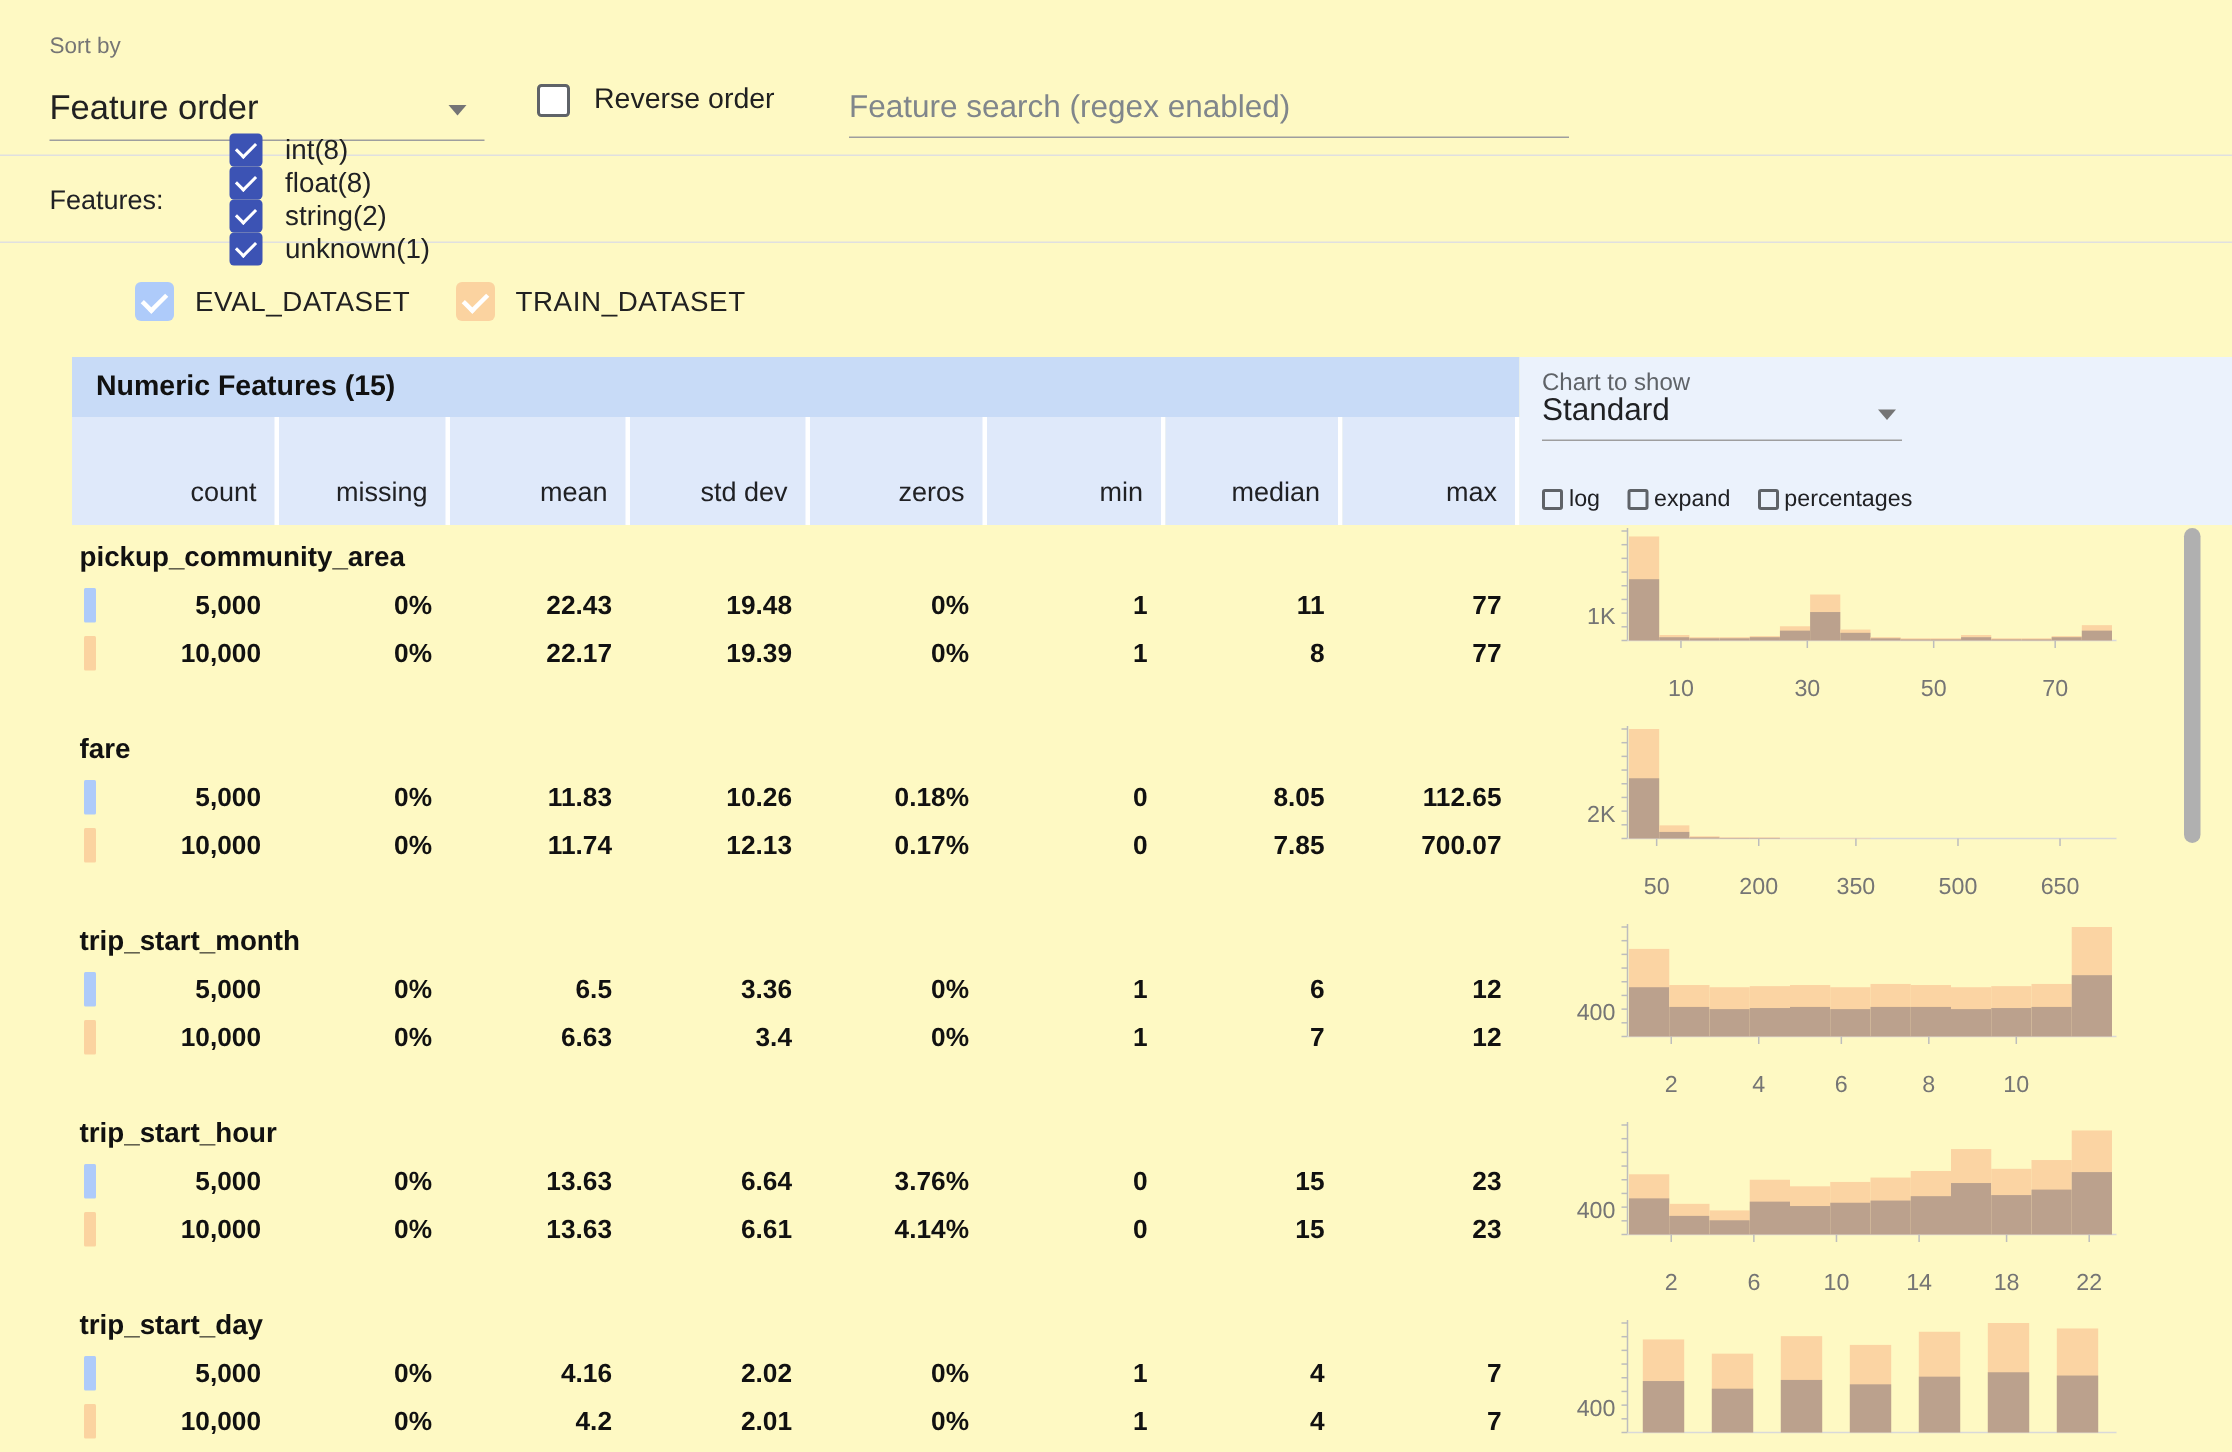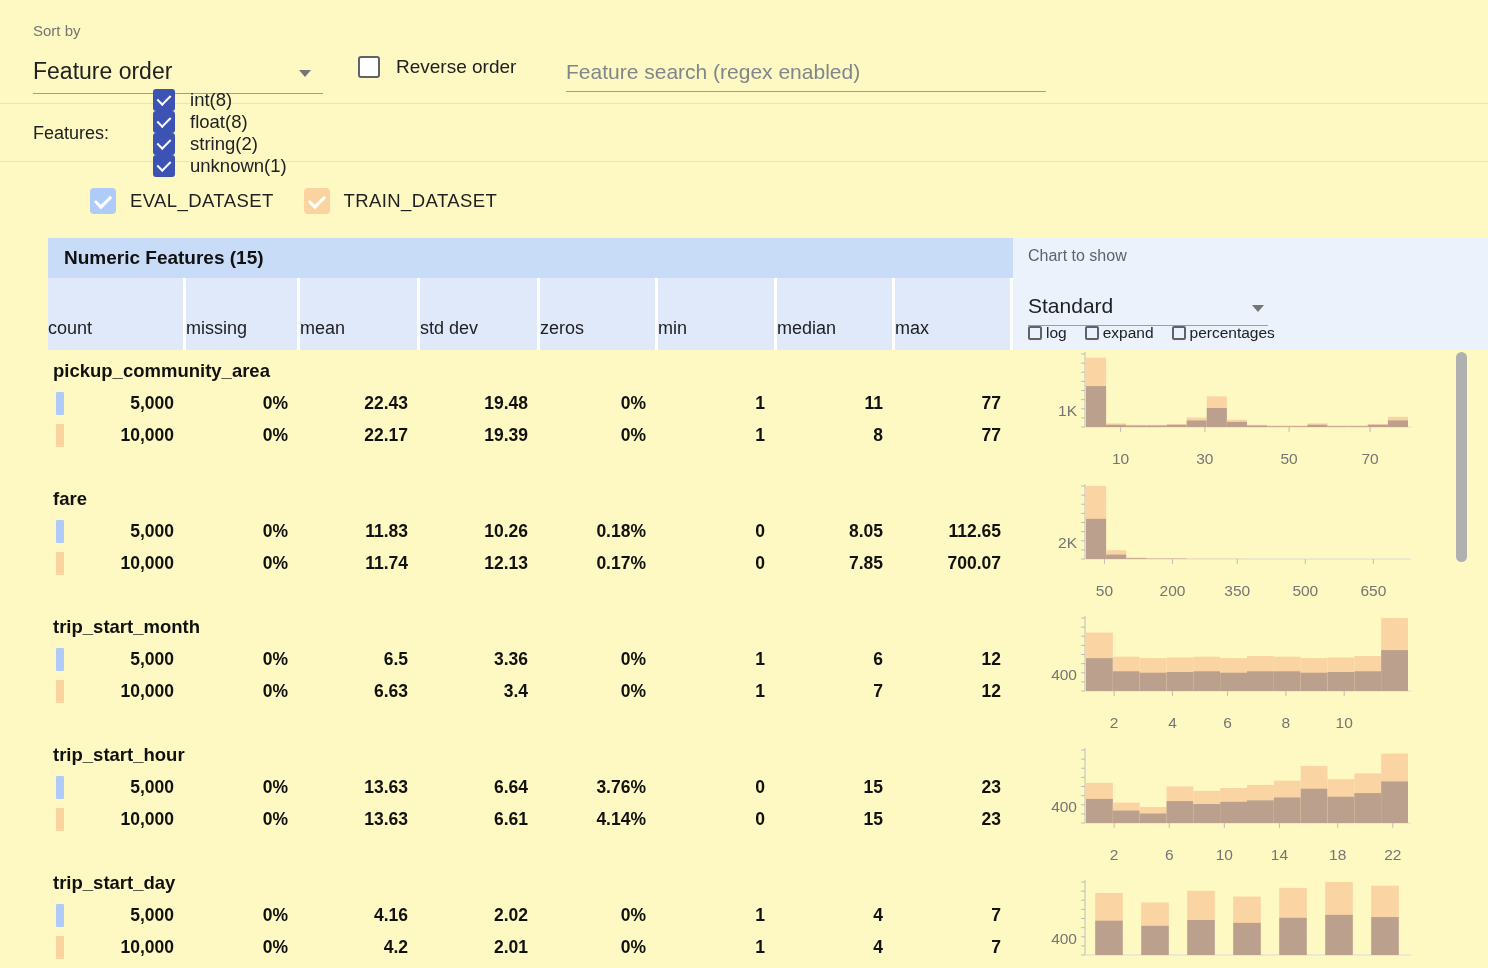--- a/index.html
+++ b/index.html
@@ -41,27 +41,27 @@
   .cb-soft { width:26px; height:26px; border-radius:4px; position:relative; flex:0 0 auto; }
   .cb-soft::after { content:""; position:absolute; left:8px; top:4px; width:7px; height:13px;
     border-right:3px solid #fff; border-bottom:3px solid #fff; transform:rotate(45deg); }
   .ds-item .lbl { margin-left:14px; font-size:18.5px; color:#212121; letter-spacing:0.4px; }
 
   
   .nf-title-bar { position:absolute; left:48px; top:238px; width:965px; height:40px; background:#c8dbf7;
     line-height:40px; padding-left:16px; font-size:19px; font-weight:700; color:#111; }
   .col-headers { position:absolute; left:48px; top:278px; width:965px; height:72px; display:grid;
     grid-template-columns:138px 114px 120px 120px 118px 119px 118px 118px; }
-  .col-headers .hcell { background:#dfe9fa; border-right:3px solid #fff; text-align:left;
+  .col-headers .hcell { background:#dfe9fa; border-right:3px solid #fff; text-align:right;
     padding:40px 12px 0 0; font-size:18px; color:#202124; }
 
   
   .chart-panel { position:absolute; left:1013px; top:238px; width:475px; height:112px; background:#ebf2fc; }
   .ctslabel { position:absolute; left:15px; top:9px; font-size:16px; color:#5f6368; }
-  .cts-select { position:absolute; left:15px; top:52px; width:240px; height:36px; border-bottom:1px solid #9e9e9e;
+  .cts-select { position:absolute; left:15px; top:20px; width:240px; height:36px; border-bottom:1px solid #9e9e9e;
     font-size:21px; color:#202124; cursor:pointer; }
   .cts-select .val { position:absolute; left:0; top:4px; }
   .cts-select .arrow-down { right:4px; top:15px; }
   .chart-opts { position:absolute; left:15px; top:86px; display:flex; align-items:center; }
   .opt-item { display:flex; align-items:center; margin-right:18px; cursor:pointer; }
   .cb-small { width:14px; height:14px; border:2px solid #5f6368; border-radius:2px; background:transparent; flex:0 0 auto; }
   .opt-item .lbl { margin-left:4px; font-size:15.5px; color:#202124; }
 
   
   .features-col { position:absolute; left:48px; top:350px; width:965px; }

